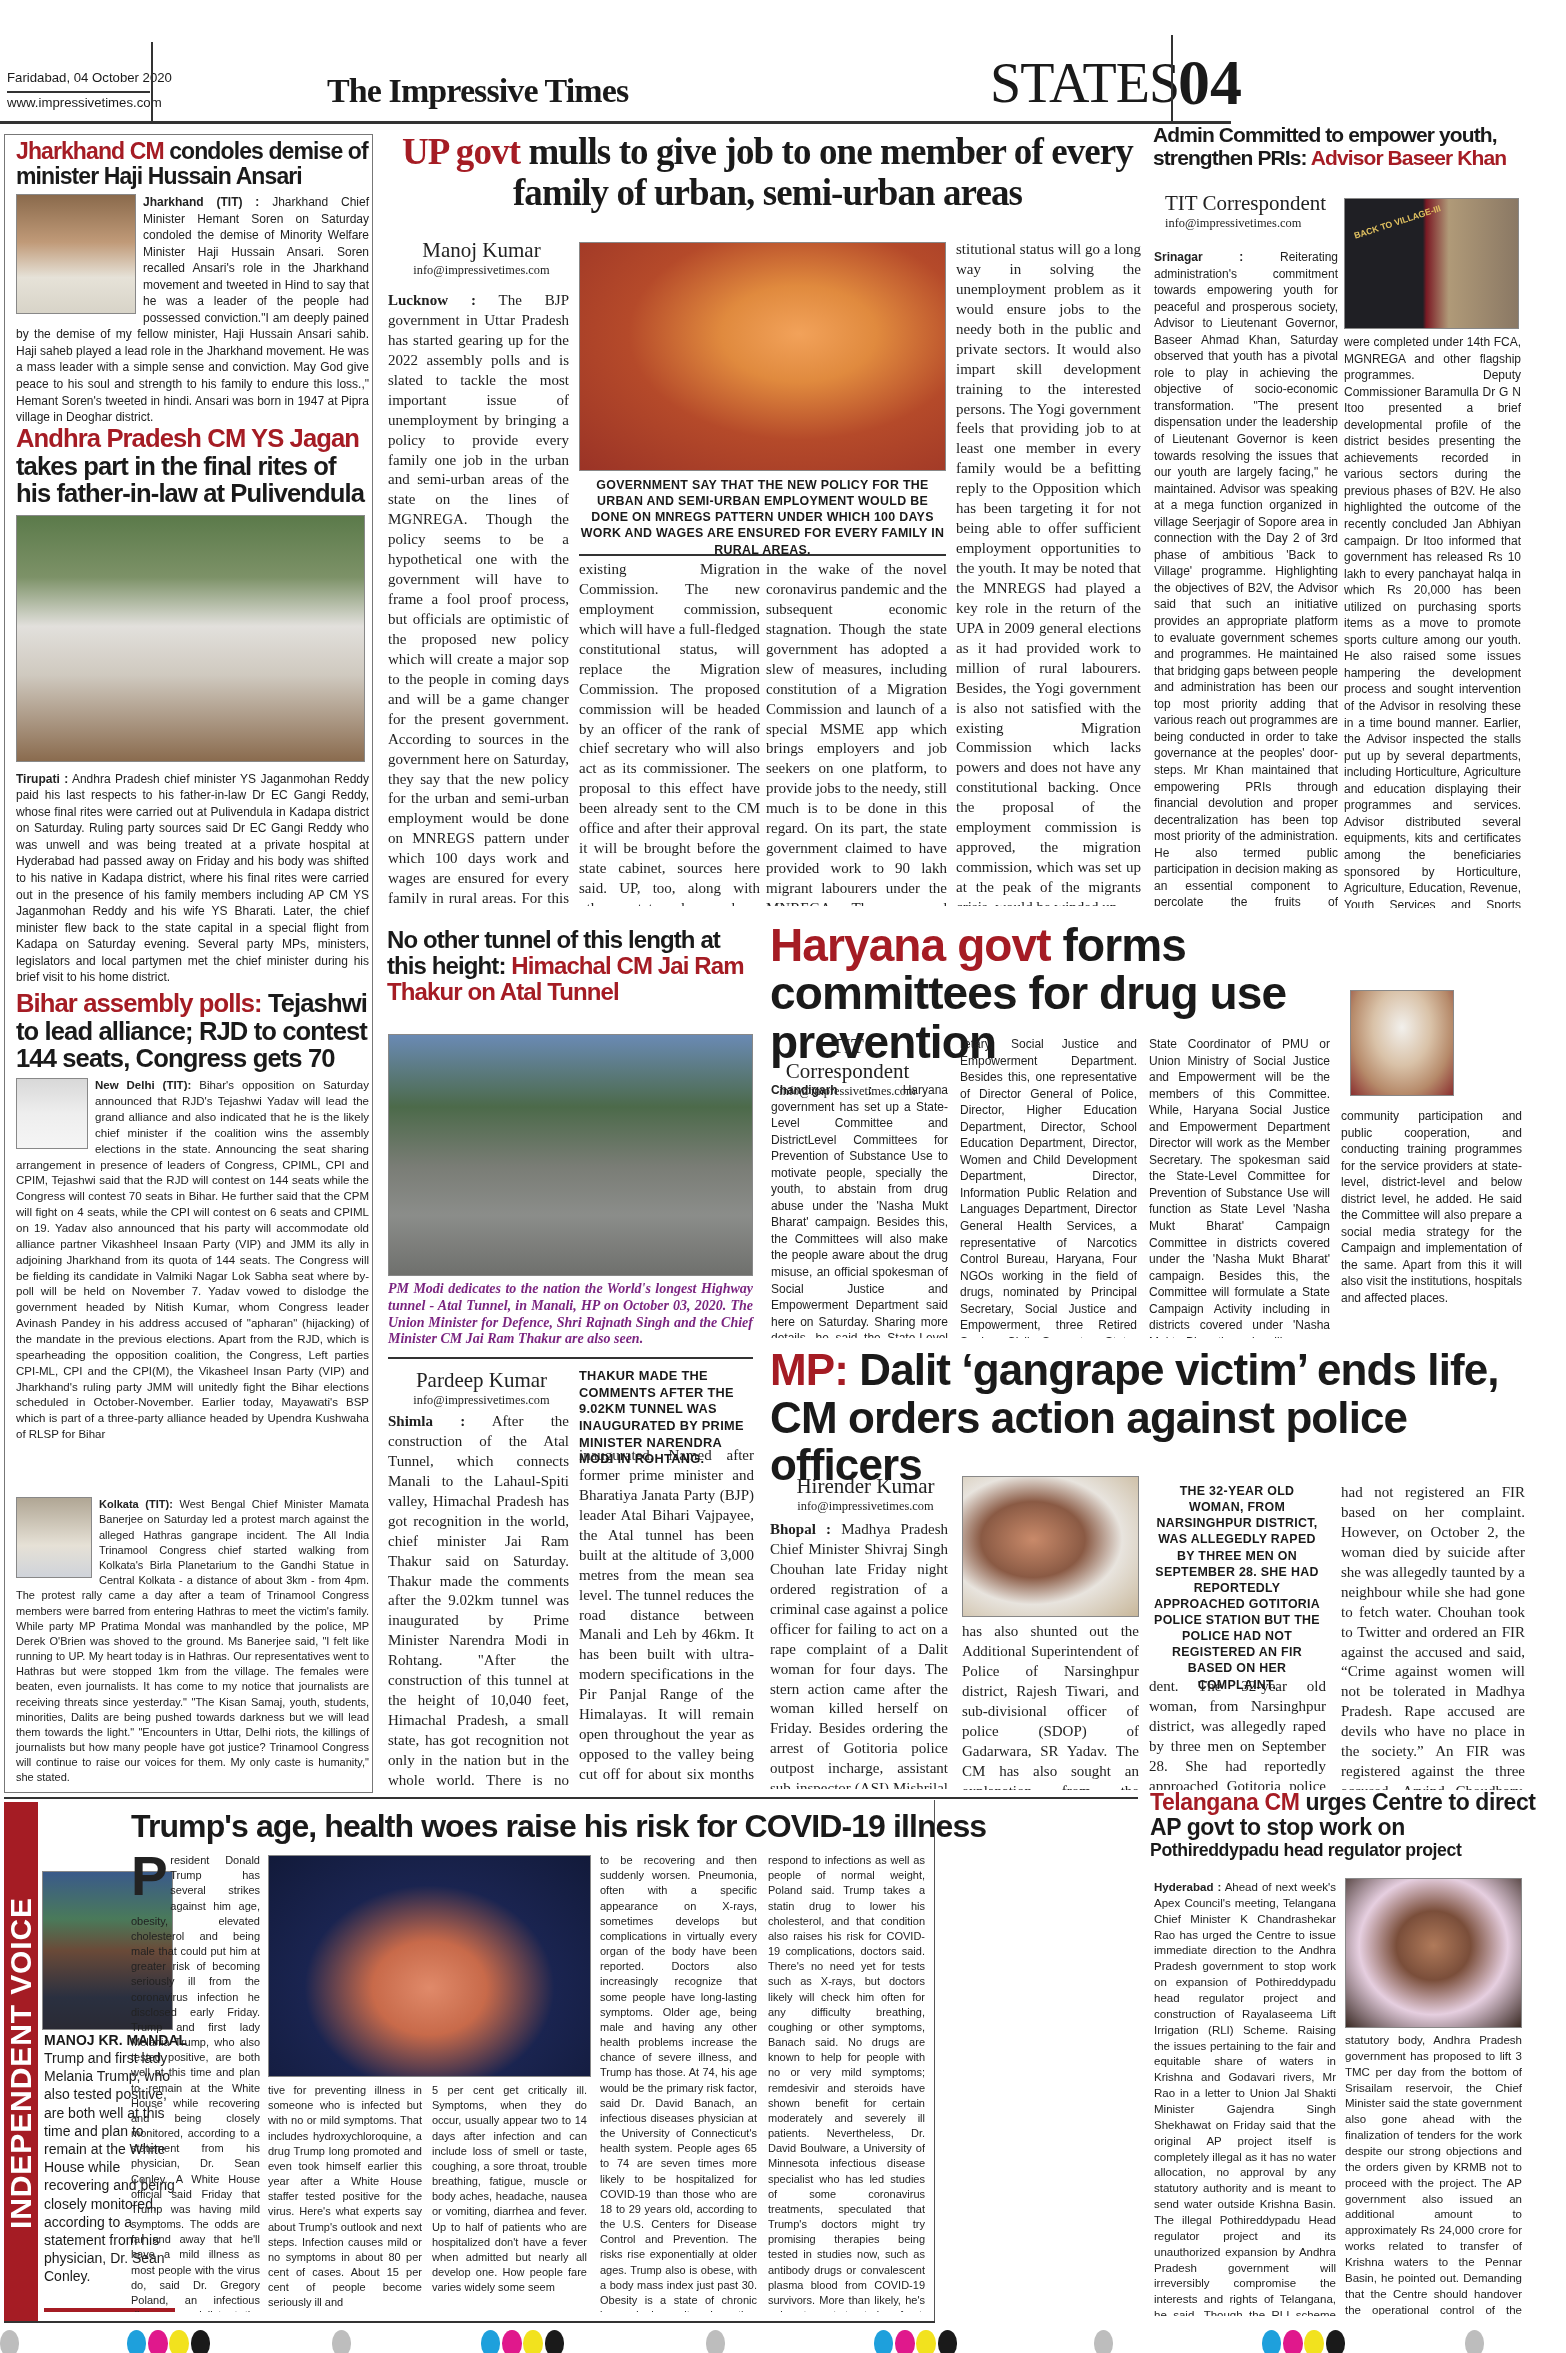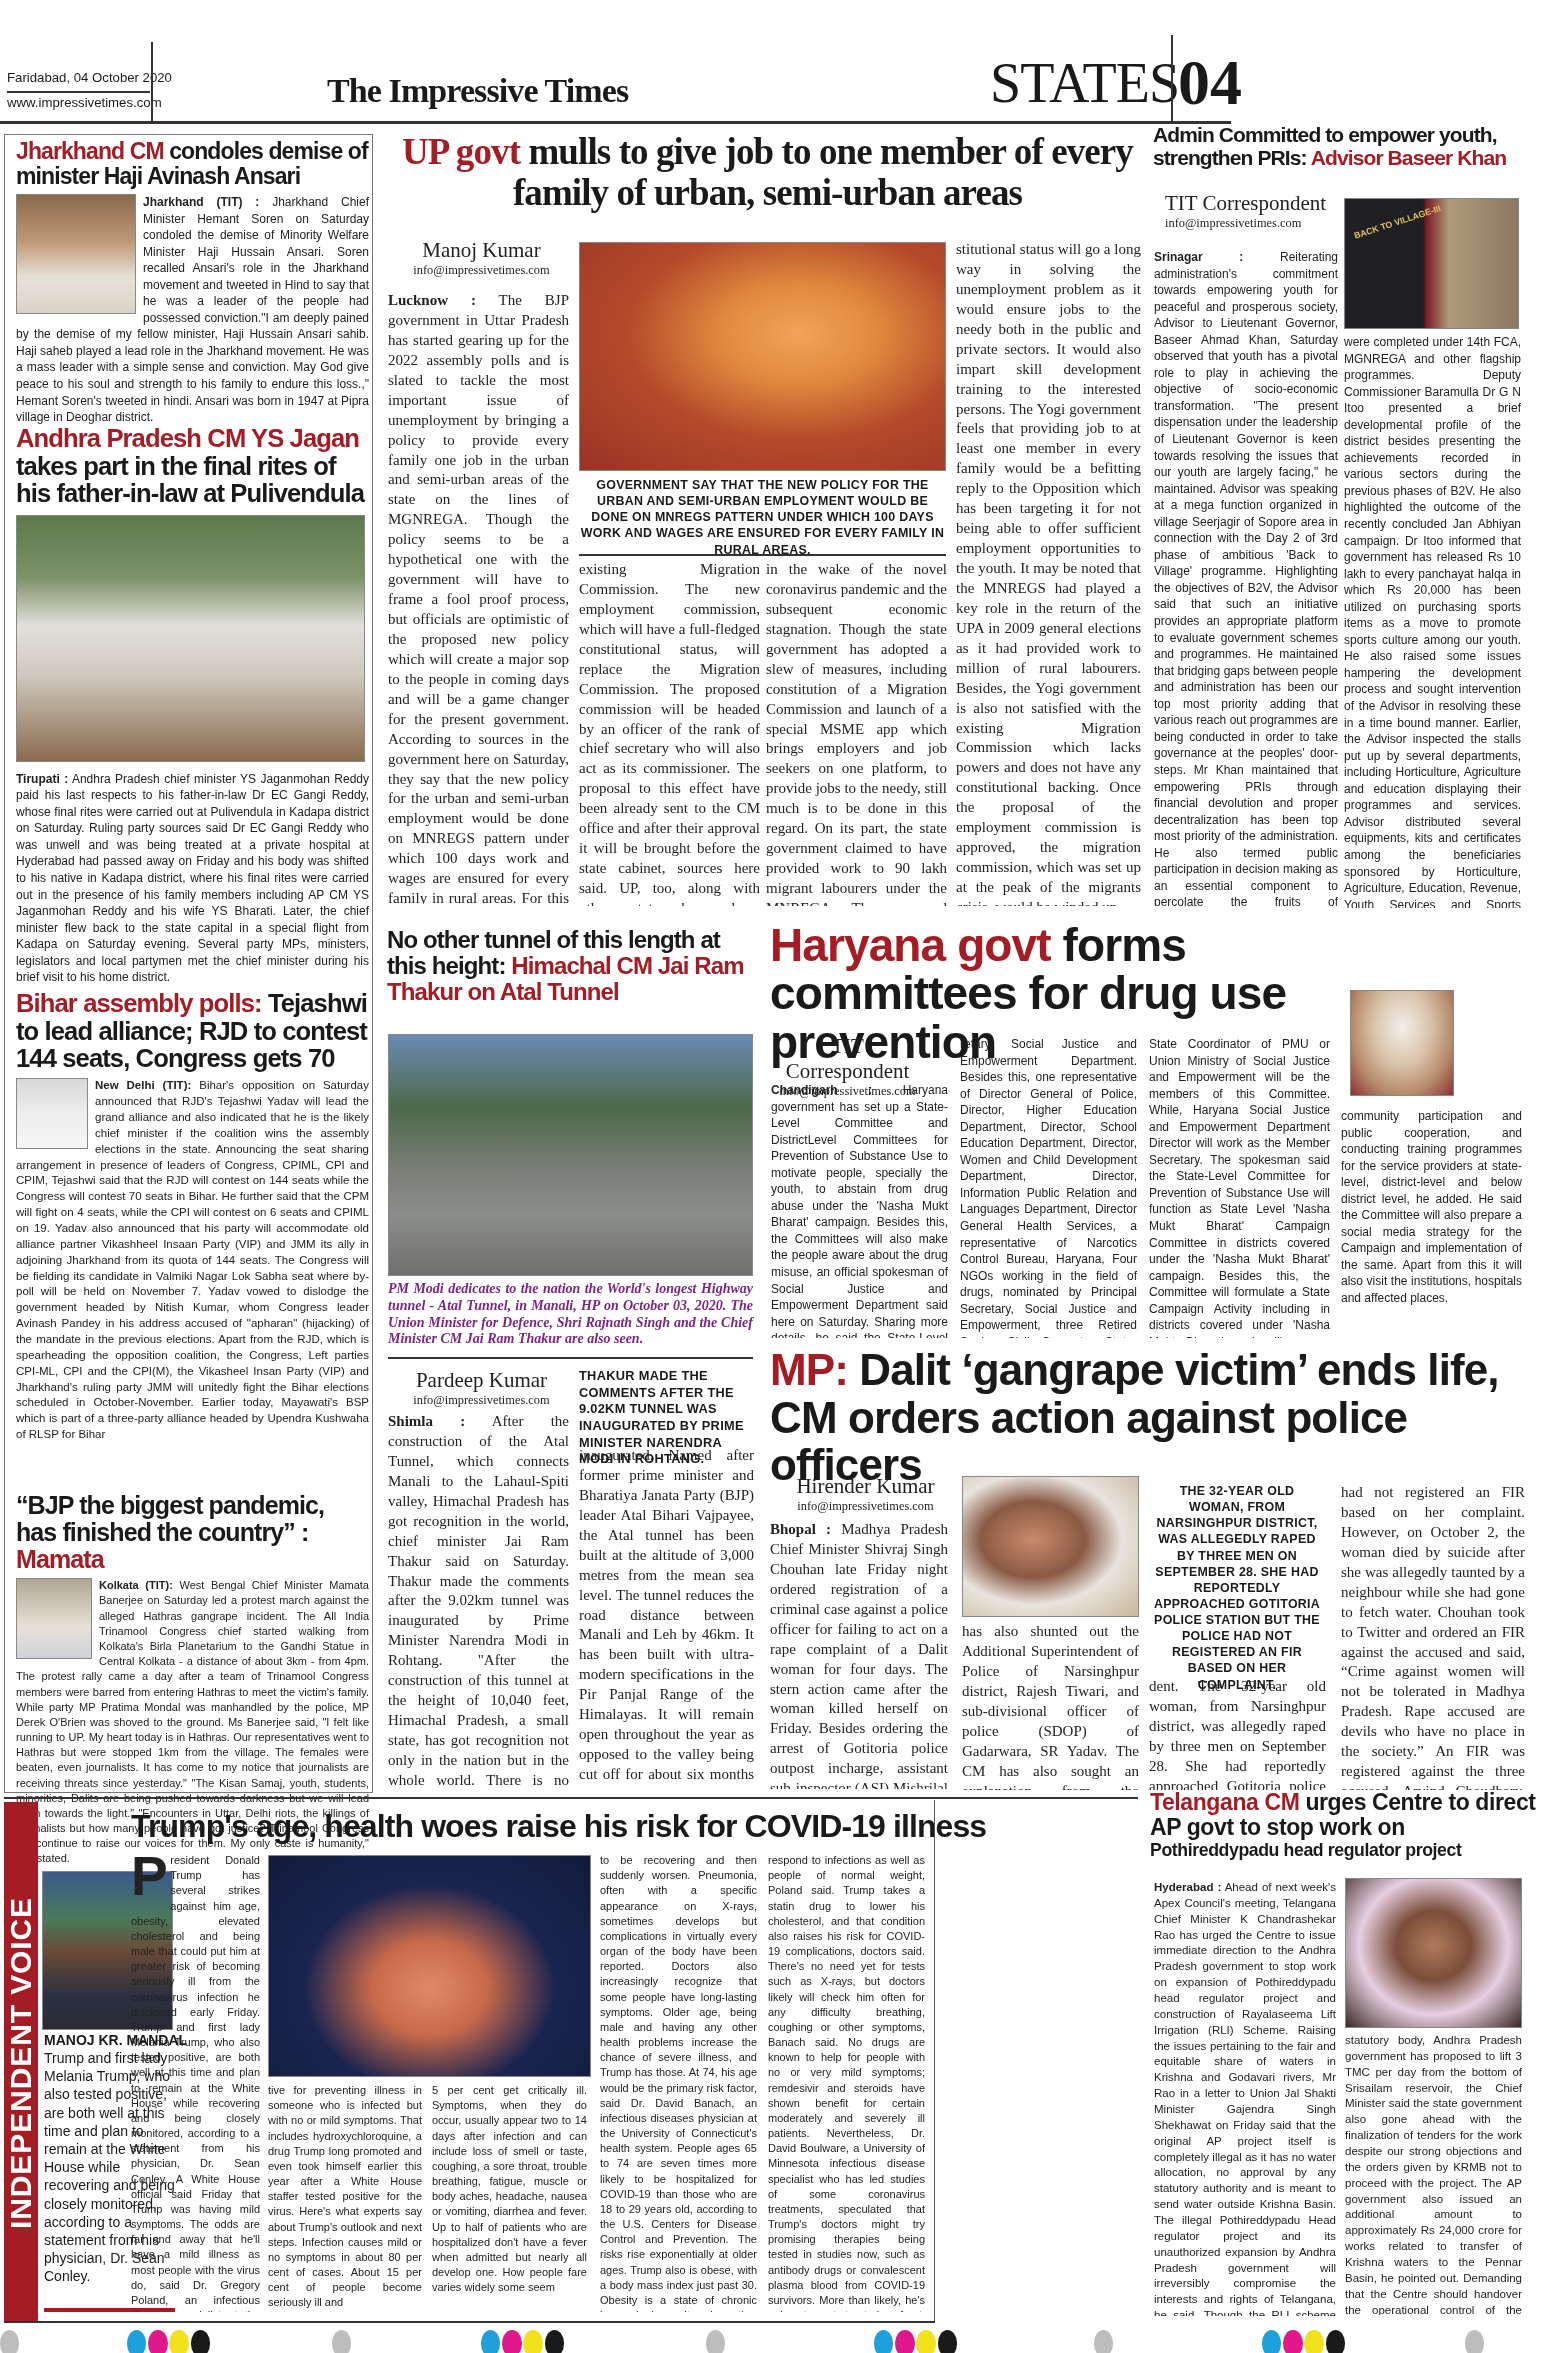--- a/index.html
+++ b/index.html
@@ -33,39 +33,38 @@
   <div class="abs serif" style="left:327px;top:37px;font-size:34px;font-weight:bold;letter-spacing:-0.9px">The Impressive Times</div>
   <div class="abs serif" style="left:990px;top:16px;font-size:56px;font-weight:normal;letter-spacing:-0.9px">STATES</div>
   <div class="abs rule" style="left:1171px;top:0;width:1.8px;height:88px"></div>
   <div class="abs serif" style="left:1178px;top:10.6px;font-size:64px;font-weight:bold">04</div>
   <div class="abs rule" style="left:0;top:86px;width:1231px;height:2.6px"></div>
 </div>
 
 <div class="abs box" style="left:3.5px;top:134px;width:369px;height:1659px"></div>
 
 <div class="abs" style="left:16px;top:139px;width:353px">
-  <div class="hl cond" style="font-size:23px"><span class="red">Jharkhand CM</span><span> condoles demise of minister Haji Avinash Ansari</span></div>
+  <div class="hl cond" style="font-size:23px"><span class="red">Jharkhand CM</span><span> condoles demise of minister Haji Hussain Ansari</span></div>
   <div class="photo" style="float:left;width:120px;height:120px;margin:5.3px 7px 0 0;background:linear-gradient(180deg,#8a6a4c 0%,#c09a78 40%,#e6e2d8 70%,#d8d4c8 100%)"></div>
   <div class="body cond" style="font-size:12px;margin-top:5.3px"><b>Jharkhand (TIT) :</b> <span>Jharkhand Chief Minister Hemant Soren on Saturday condoled the demise of Minority Welfare Minister Haji Hussain Ansari. Soren recalled Ansari's role in the Jharkhand movement and tweeted in Hind to say that he was a leader of the people had possessed conviction."I am deeply pained by the demise of my fellow minister, Haji Hussain Ansari sahib. Haji saheb played a lead role in the Jharkhand movement. He was a mass leader with a simple sense and conviction. May God give peace to his soul and strength to his family to endure this loss.," Hemant Soren's tweeted in hindi. Ansari was born in 1947 at Pipra village in Deoghar district.</span></div>
 </div>
 
 <div class="abs" style="left:16px;top:425px;width:353px">
   <div class="hl cond" style="font-size:25.6px"><span class="red">Andhra Pradesh CM YS Jagan</span><br><span>takes part in the final rites of his father-in-law at Pulivendula</span></div>
   <div class="photo" style="width:349px;height:247px;margin-top:7px;background:linear-gradient(180deg,#5b7a4a 0%,#7d9268 25%,#e2e0dc 45%,#cfc9bf 65%,#8a6b4e 100%)"></div>
   <div class="body cond" style="font-size:12px;margin-top:8.8px"><b>Tirupati :</b> <span>Andhra Pradesh chief minister YS Jaganmohan Reddy paid his last respects to his father-in-law Dr EC Gangi Reddy, whose final rites were carried out at Pulivendula in Kadapa district on Saturday. Ruling party sources said Dr EC Gangi Reddy who was unwell and was being treated at a private hospital at Hyderabad had passed away on Friday and his body was shifted to his native in Kadapa district, where his final rites were carried out in the presence of his family members including AP CM YS Jaganmohan Reddy and his wife YS Bharati. Later, the chief minister flew back to the state capital in a special flight from Kadapa on Saturday evening. Several party MPs, ministers, legislators and local partymen met the chief minister during his brief visit to his home district.</span></div>
 </div>
 
 <div class="abs" style="left:16px;top:990px;width:353px">
   <div class="hl cond" style="font-size:25.6px"><span class="red">Bihar assembly polls:</span><span> Tejashwi to lead alliance; RJD to contest 144 seats, Congress gets 70</span></div>
   <div class="photo" style="float:left;width:72px;height:71px;margin:5.3px 7px 0 0;background:linear-gradient(180deg,#d8d8d8,#eee 50%,#f5f5f5)"></div>
   <div class="body cond" style="font-size:11.5px;margin-top:5.3px"><b>New Delhi (TIT):</b> <span>Bihar's opposition on Saturday announced that RJD's Tejashwi Yadav will lead the grand alliance and also indicated that he is the likely chief minister if the coalition wins the assembly elections in the state. Announcing the seat sharing arrangement in presence of leaders of Congress, CPIML, CPI and CPIM, Tejashwi said that the RJD will contest on 144 seats while the Congress will contest 70 seats in Bihar. He further said that the CPM will fight on 4 seats, while the CPI will contest on 6 seats and CPIML on 19. Yadav also announced that his party will accommodate old alliance partner Vikashheel Insaan Party (VIP) and JMM its ally in adjoining Jharkhand from its quota of 144 seats. The Congress will be fielding its candidate in Valmiki Nagar Lok Sabha seat where by-poll will be held on November 7. Yadav vowed to dislodge the government headed by Nitish Kumar, whom Congress leader Avinash Pandey in his address accused of "apharan" (hijacking) of the mandate in the previous elections. Apart from the RJD, which is spearheading the opposition coalition, the Congress, Left parties CPI-ML, CPI and the CPI(M), the Vikasheel Insan Party (VIP) and Jharkhand's ruling party JMM will unitedly fight the Bihar elections scheduled in October-November. Earlier today, Mayawati's BSP which is part of a three-party alliance headed by Upendra Kushwaha of RLSP for Bihar</span></div>
 </div>
 
 <div class="abs" style="left:16px;top:1492px;width:353px">
-  <div class="hl cond" style="font-size:25px"><span>“BJP the biggest pandemic, has finished the country” : </span><span class="red">Mamata</span></div>
   <div class="photo" style="float:left;width:76px;height:81px;margin:5.3px 7px 0 0;background:linear-gradient(180deg,#b0a694,#e6e1d6 60%,#cfd3da)"></div>
   <div class="body cond" style="font-size:11px;margin-top:5.3px"><b>Kolkata (TIT):</b> <span>West Bengal Chief Minister Mamata Banerjee on Saturday led a protest march against the alleged Hathras gangrape incident. The All India Trinamool Congress chief started walking from Kolkata's Birla Planetarium to the Gandhi Statue in Central Kolkata - a distance of about 3km - from 4pm. The protest rally came a day after a team of Trinamool Congress members were barred from entering Hathras to meet the victim's family. While party MP Pratima Mondal was manhandled by the police, MP Derek O'Brien was shoved to the ground. Ms Banerjee said, "I felt like running to UP. My heart today is in Hathras. Our representatives went to Hathras but were stopped 1km from the village. The females were beaten, even journalists. It has come to my notice that journalists are receiving threats since yesterday." "The Kisan Samaj, youth, students, minorities, Dalits are being pushed towards darkness but we will lead them towards the light." "Encounters in Uttar, Delhi riots, the killings of journalists but how many people have got justice? Trinamool Congress will continue to raise our voices for them. My only caste is humanity," she stated.</span></div>
 </div>
 
 <div class="abs" style="left:387px;top:131px;width:761px">
   <div class="hl serif" style="font-size:37px;text-align:center;line-height:1.12"><span class="red">UP govt</span><span> mulls to give job to one member of every family of urban, semi-urban areas</span></div>
 </div>
 <div class="abs byline" style="left:393px;top:238px;width:177px">
   <div class="n">Manoj Kumar</div>
   <div class="e">info@impressivetimes.com</div>

